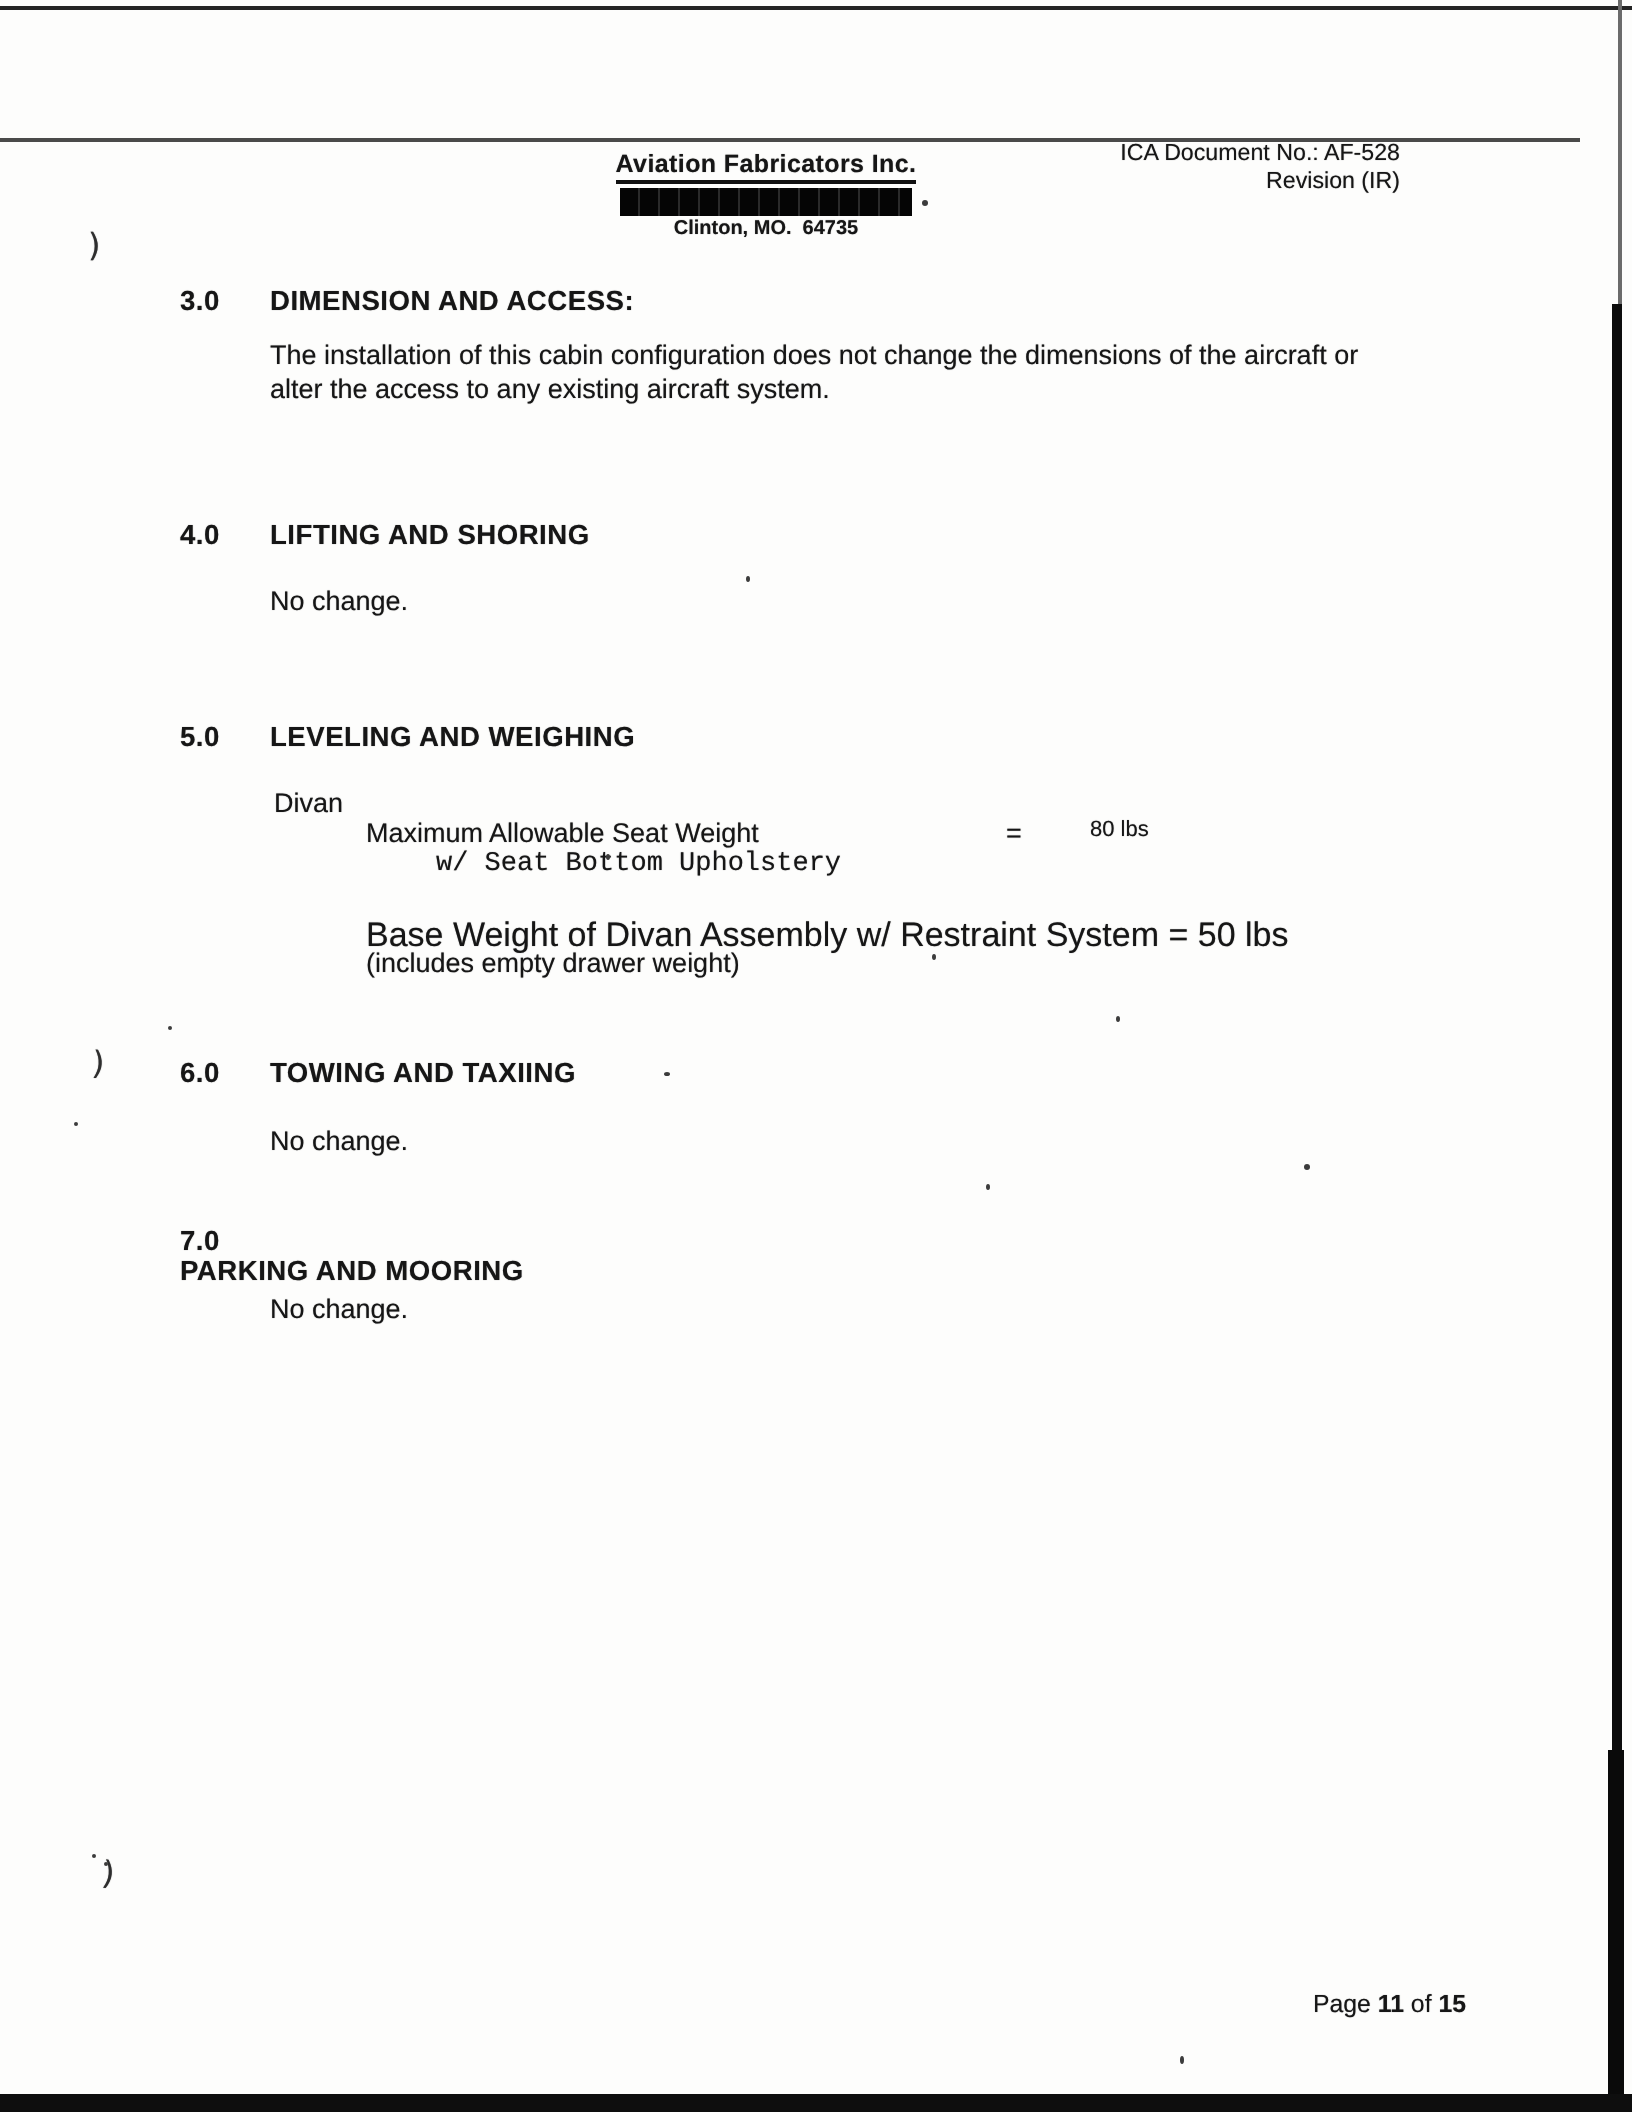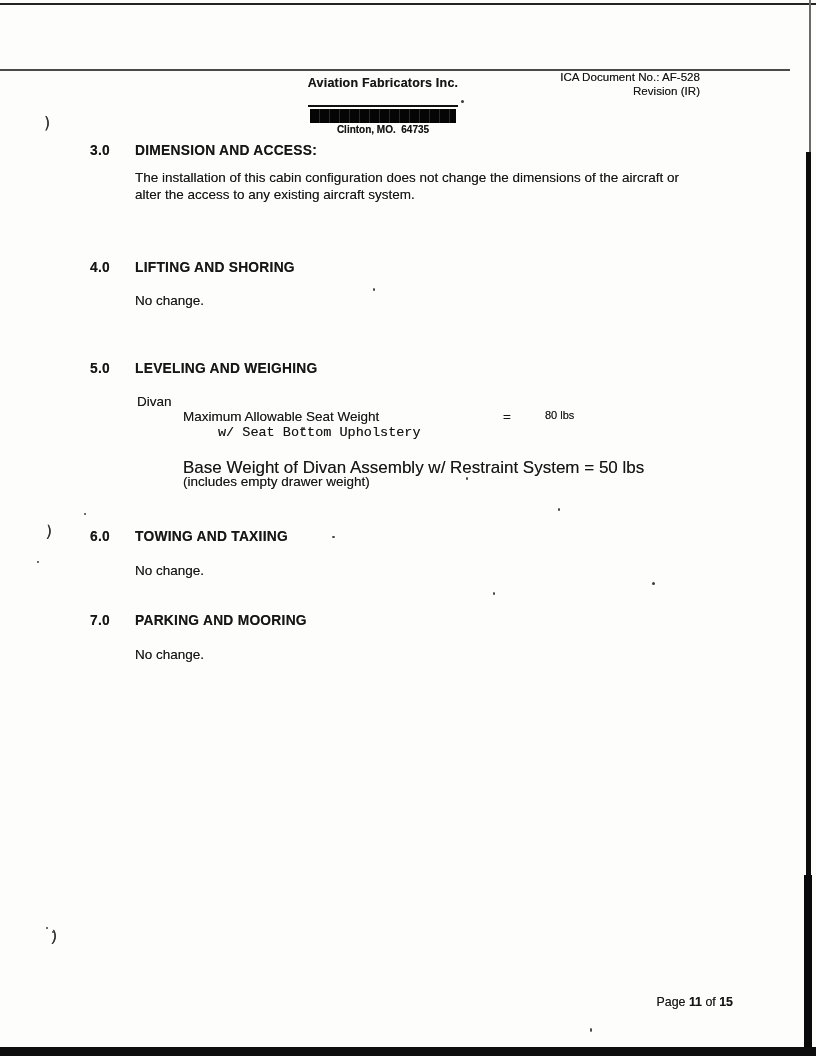--- a/index.html
+++ b/index.html
@@ -22,21 +22,21 @@
   .right-edge-thin { top: 0; left: 809px; width: 2px; height: 152px; background: #6b6b6b; }
   .right-edge-thick{ top: 152px; left: 806px; width: 5px; height: 723px; background: #0c0c0c; }
   .right-edge-thicker { top: 875px; left: 804px; width: 8px; height: 174px; background: #0a0a0a; }
   .bottom-edge-bar { top: 1047px; left: 0; width: 816px; height: 9px; background: #0e0e0e; }
 
   
   .company-block { top: 73px; left: 300px; width: 166px; text-align: center; }
   .company-name {
     display: inline-block;
     font-size: 12.5px; font-weight: bold; letter-spacing: 0.2px;
-    border-bottom: 2px solid #111; padding-bottom: 15px;
+    border-bottom: 2px solid #111; padding-bottom: 1px;
     white-space: nowrap;
   }
   .redaction-bar {
     margin: 2px auto 1px auto;
     width: 146px; height: 14px;
     background: repeating-linear-gradient(90deg, #050505 0 9px, #2a2a2a 9px 10px);
   }
   .company-city { font-size: 10px; font-weight: bold; white-space: pre; }
 
   .doc-info-block { top: 70px; left: 440px; width: 260px; text-align: right; font-size: 11.6px; line-height: 13.6px; }
@@ -135,21 +135,21 @@
   <div class="abs w-row1-sub">w/ Seat Bottom Upholstery</div>
   <div class="abs w-row2">Base Weight of Divan Assembly w/ Restraint System = 50 lbs</div>
   <div class="abs w-row2-note">(includes empty drawer weight)</div>
 
   <div class="abs sec-head" style="top:529px;">
     <span class="sec-num">6.0</span>
     <span>TOWING AND TAXIING</span>
   </div>
   <div class="abs sec-body nowrap" style="top:563px;">No change.</div>
 
-  <div class="abs sec-head" style="top:613px;">
+  <div class="abs sec-head" style="top:613px;flex-direction:column;">
     <span class="sec-num">7.0</span>
     <span>PARKING AND MOORING</span>
   </div>
   <div class="abs sec-body nowrap" style="top:647px;">No change.</div>
 
   <div class="abs page-footer">
     <span>Page </span><span class="b">11</span><span> of </span><span class="b">15</span>
   </div>
 
   <div class="speck s1"></div>

